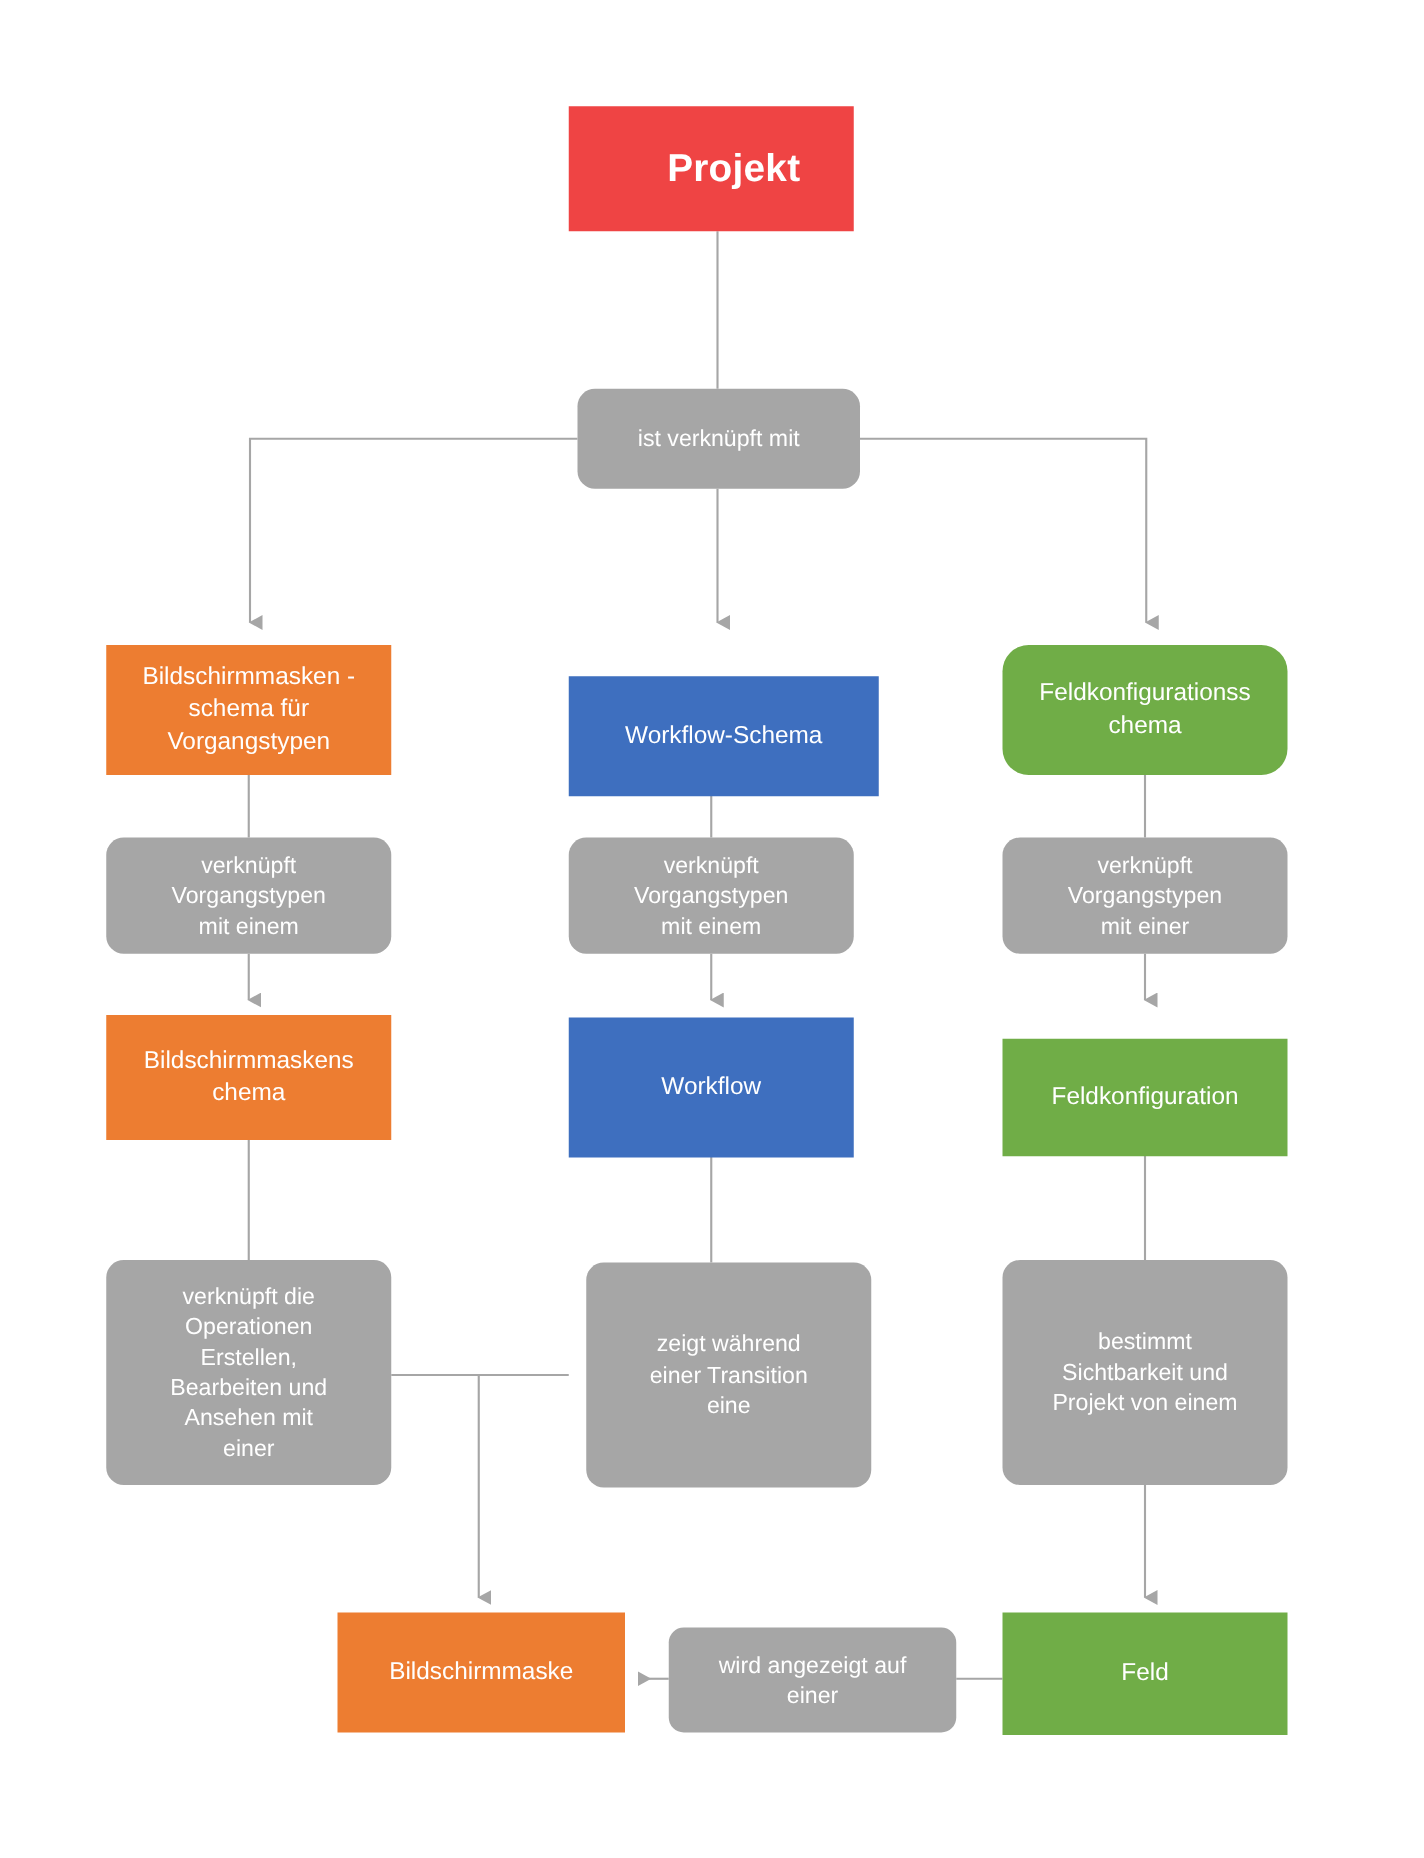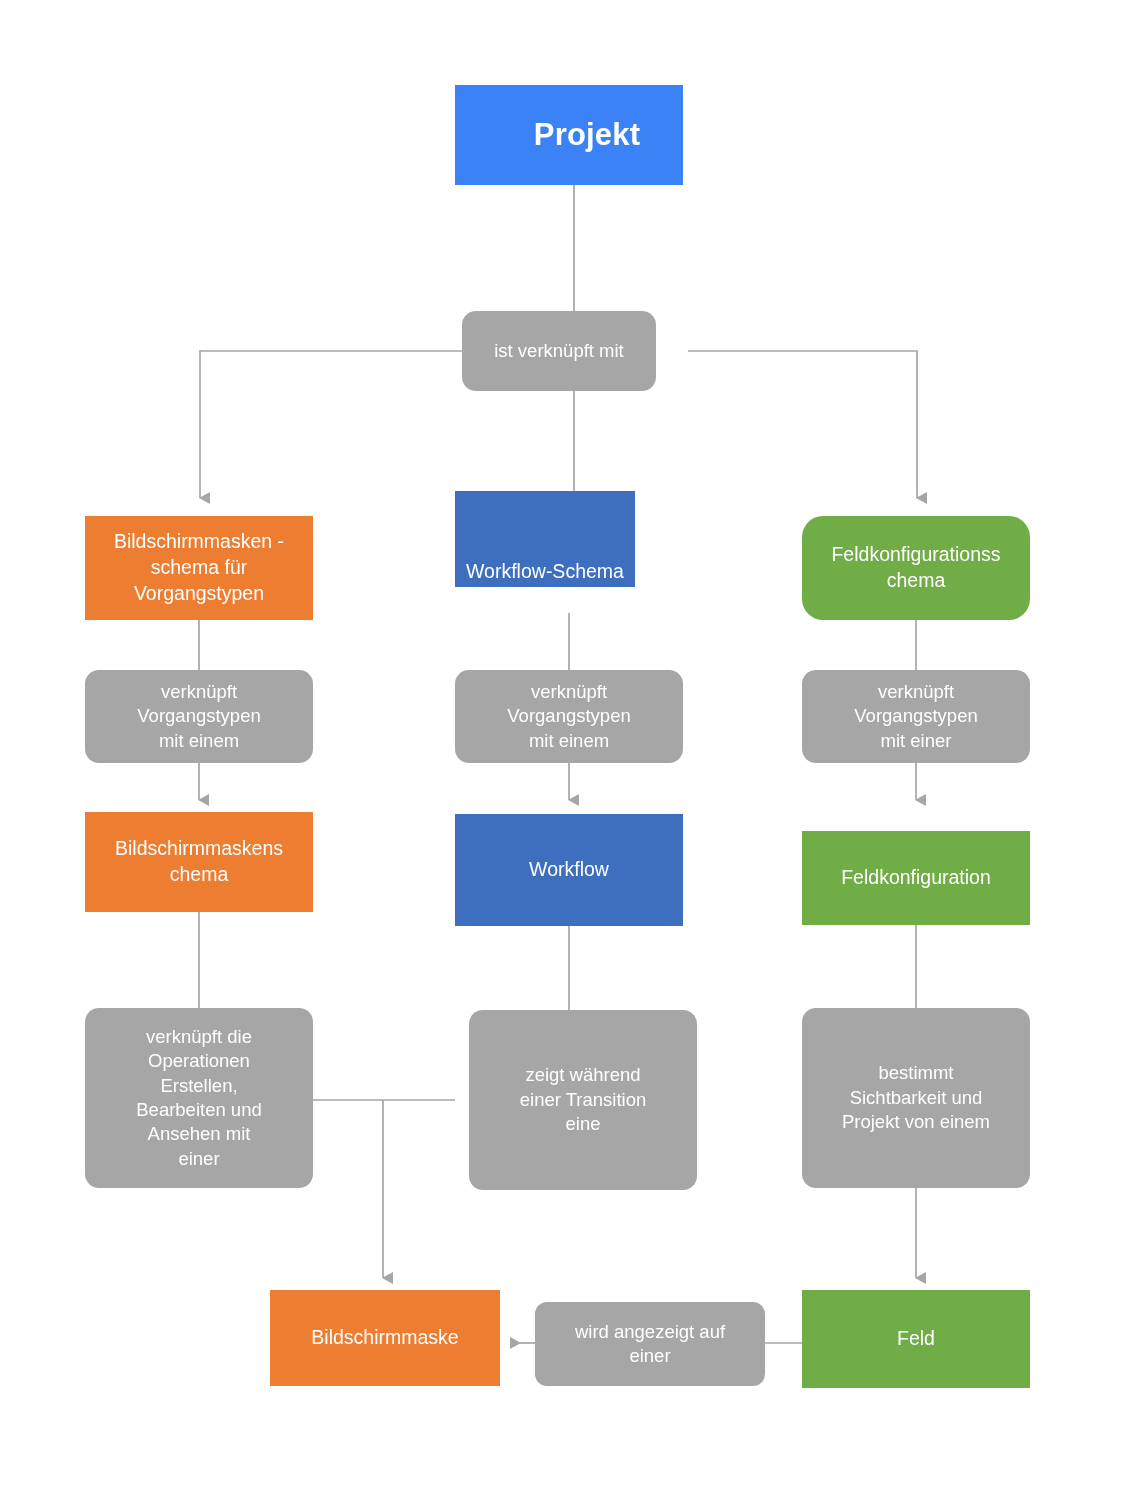--- a/index.html
+++ b/index.html
@@ -30,21 +30,21 @@
     display: flex;
     align-items: center;
     justify-content: center;
     text-align: center;
     color: #ffffff;
     box-sizing: border-box;
     line-height: 1.32;
     padding: 2px 8px;
   }
   .node-root {
-    background: #3b82f6;
+    background: #ef4444;
     font-weight: bold;
     font-size: 31px;
     letter-spacing: .2px;
     padding-left: 44px;
   }
   .node-entity {
     font-size: 19.5px;
   }
   .node-orange { background: #ED7D31; }
   .node-blue   { background: #3E6FBF; }
@@ -98,31 +98,31 @@
 
       <path d="M802,1343 L765,1343"></path>
       <path d="M535,1343 L511,1343" marker-end="url(#arrowLeft)"></path>
     </g>
   </svg>
 
   <div class="node node-root" style="left:455px; top:85px; width:228px; height:100px;">
     <span class="txt">Projekt</span>
   </div>
 
-  <div class="node node-label" style="left:462px; top:311px; width:194px; height:80px;">
+  <div class="node node-label" style="left:462px; top:311px; width:226px; height:80px;">
     <span class="txt">ist verknüpft mit</span>
   </div>
 
   <div class="node node-entity node-orange" style="left:85px; top:516px; width:228px; height:104px;">
     <span class="txt">Bildschirmmasken -
 schema für
 Vorgangstypen</span>
   </div>
 
-  <div class="node node-entity node-blue" style="left:455px; top:491px; width:180px; height:96px;align-items:flex-end;">
+  <div class="node node-entity node-blue" style="left:455px; top:541px; width:248px; height:96px;">
     <span class="txt">Workflow-Schema</span>
   </div>
 
   <div class="node node-entity node-green" style="left:802px; top:516px; width:228px; height:104px;border-radius:21px;">
     <span class="txt">Feldkonfigurationss
 chema</span>
   </div>
 
   <div class="node node-label" style="left:85px; top:670px; width:228px; height:93px;">
     <span class="txt">verknüpft

